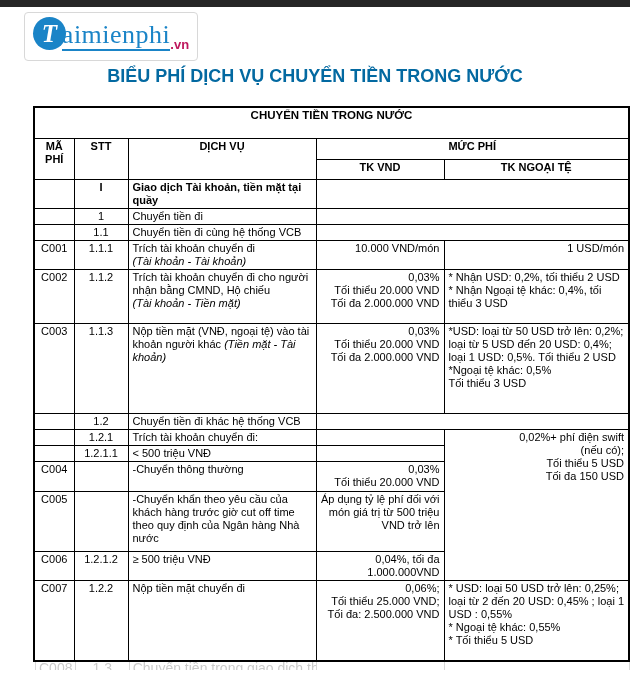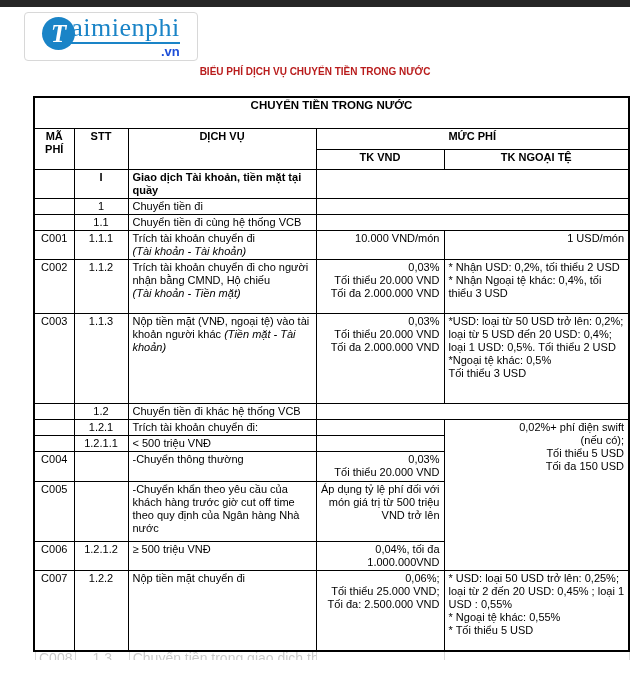--- a/index.html
+++ b/index.html
@@ -12,36 +12,36 @@
   
   .brand-card{
     position:absolute;left:24px;top:5px;width:172px;height:47px;background:#fff;
     border:1px solid #d8d8d8;border-radius:4px;display:flex;align-items:center;justify-content:center;
   }
   .tm-circle{
     width:33px;height:33px;border-radius:50%;background:#1a84c7;color:#fff;flex:0 0 33px;
     font-family:"Liberation Serif", serif;font-style:italic;font-weight:bold;font-size:25px;
     display:flex;align-items:center;justify-content:center;margin-top:-6px;
   }
-  .tm-right{display:flex;flex-direction:column;margin-left:-4px;}
+  .tm-right{display:flex;flex-direction:row;margin-left:-4px;}
   .tm-text{
     font-family:"Liberation Serif", serif;font-size:26px;color:#1a84c7;line-height:26px;
     border-bottom:2px solid #1a84c7;padding-bottom:1px;letter-spacing:0.5px;
   }
-  .tm-vn{align-self:flex-end;color:#1d4ed8;font-weight:bold;font-size:13px;line-height:13px;margin-top:1px;}
+  .tm-vn{align-self:flex-end;color:#be185d;font-weight:bold;font-size:13px;line-height:13px;margin-top:1px;}
   
   .brand-right{position:absolute;right:2px;top:-4px;text-align:right;}
   .vcb-word{
     position:relative;display:inline-block;font-weight:bold;font-size:31px;line-height:30px;
     color:#0a5c3c;letter-spacing:-1.5px;
   }
   .vcb-breve{position:absolute;top:-9px;right:34px;font-size:20px;color:#0a5c3c;font-weight:bold;}
   .vcb-tagline{color:#3fa33f;font-size:9px;line-height:10px;margin-top:0;padding-right:2px;}
   
-  .page-title{margin-top:9px;text-align:center;font-weight:bold;font-size:10px;color:#b91c1c;}
+  .page-title{margin-top:9px;text-align:center;font-weight:bold;font-size:18px;color:#0369a1;}
   
   table.fee{
     margin:19px 0 0 33px;width:595px;border-collapse:collapse;table-layout:fixed;
     border:2px solid #000;font-size:11px;padding-left:8px;
   }
   table.fee td{border:1px solid #000;vertical-align:top;padding:1px 4px;line-height:13px;overflow:hidden;}
   td.cap{height:28px;text-align:center;vertical-align:middle;font-weight:bold;font-size:11.5px;}
   td.hd{font-weight:bold;text-align:center;vertical-align:middle;line-height:12px;}
   td.code,td.stt{text-align:center;padding:1px 2px;}
   td.vmid{vertical-align:middle;}

